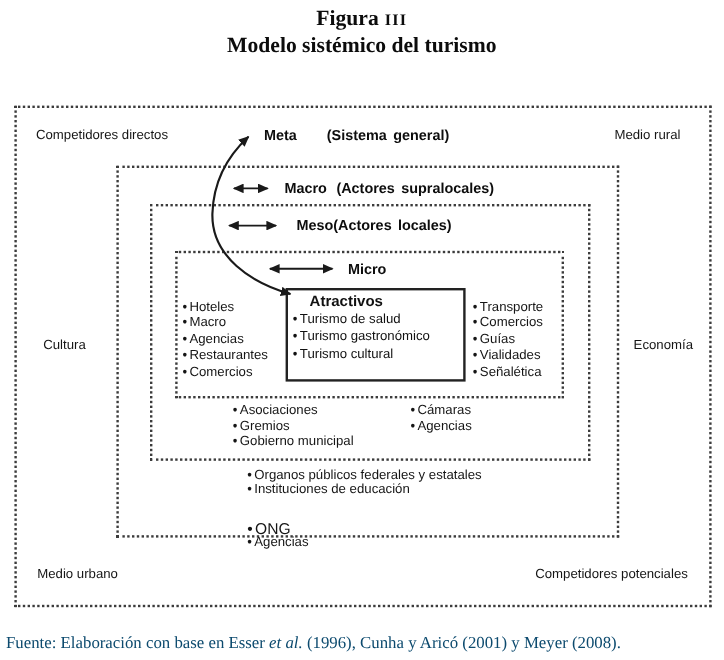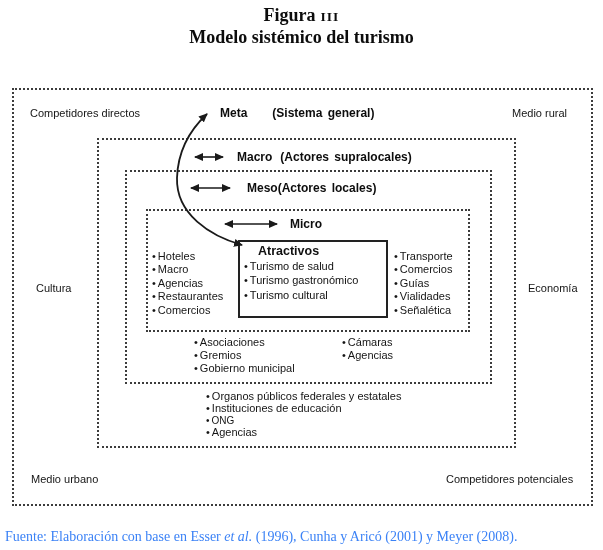--- a/index.html
+++ b/index.html
@@ -39,29 +39,29 @@
   .lvl-micro{left:290px;top:217px;gap:20px;flex-direction:column;}
   .lvl-micro .qual{font-style:italic;}
   
   .blist{position:absolute;font-size:11px;line-height:13.4px;white-space:nowrap;color:#151515;z-index:3;}
   .li::before{content:"\2022";margin-right:2px;}
   .list-micro-left{left:152px;top:250px;}
   .list-micro-right{left:394px;top:250px;}
   .list-meso-left{left:194px;top:336px;line-height:13px;}
   .list-meso-right{left:342px;top:336px;line-height:13px;}
   .list-macro{left:206px;top:391px;line-height:11.9px;}
-  .li-small{font-size:10px;}
+  .li-small{font-size:13px;margin-top:20px;}
   
   .atr-title{font-weight:bold;font-size:12.5px;line-height:14px;margin-left:14px;margin-bottom:1px;}
   .atr-items{font-size:11px;line-height:14.3px;white-space:nowrap;}
   
   .arrows{position:absolute;left:0;top:0;z-index:4;pointer-events:none;}
   
   .footer{position:absolute;left:5px;top:528px;width:596px;
-    font-family:"Liberation Serif",serif;font-size:14px;line-height:18px;color:#3b82f6;white-space:nowrap;}
+    font-family:"Liberation Serif",serif;font-size:14px;line-height:18px;color:#0c4a6e;white-space:nowrap;}
   .footer .it{font-style:italic;}
 </style>
 </head>
 <body>
 
 <div class="canvas">
 
   <div class="title-block">
     <div class="title-line1"><span>Figura</span><span class="title-numeral">III</span></div>
     <div class="title-line2">Modelo sistémico del turismo</div>

